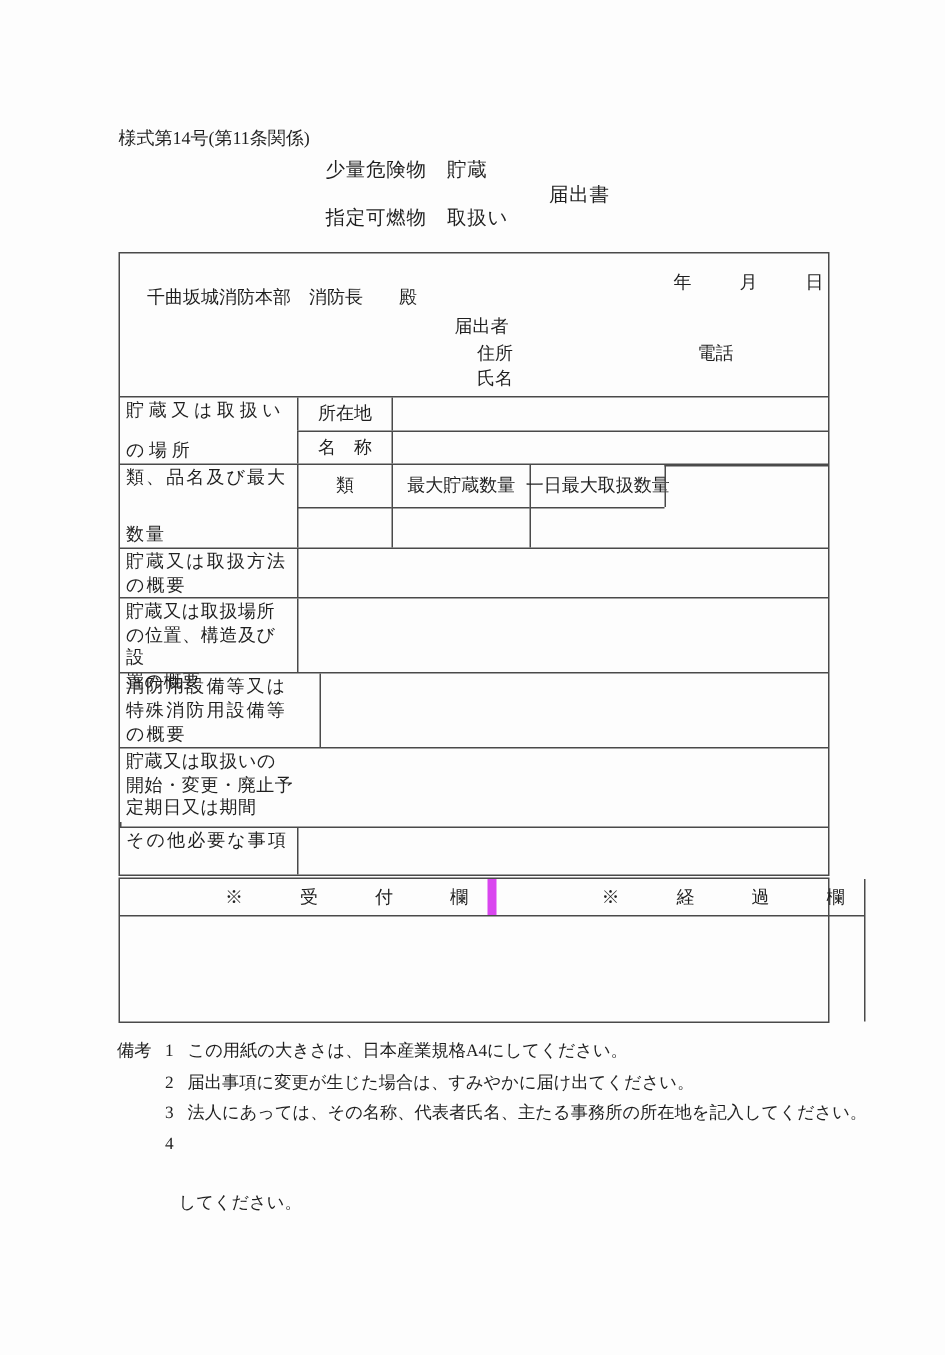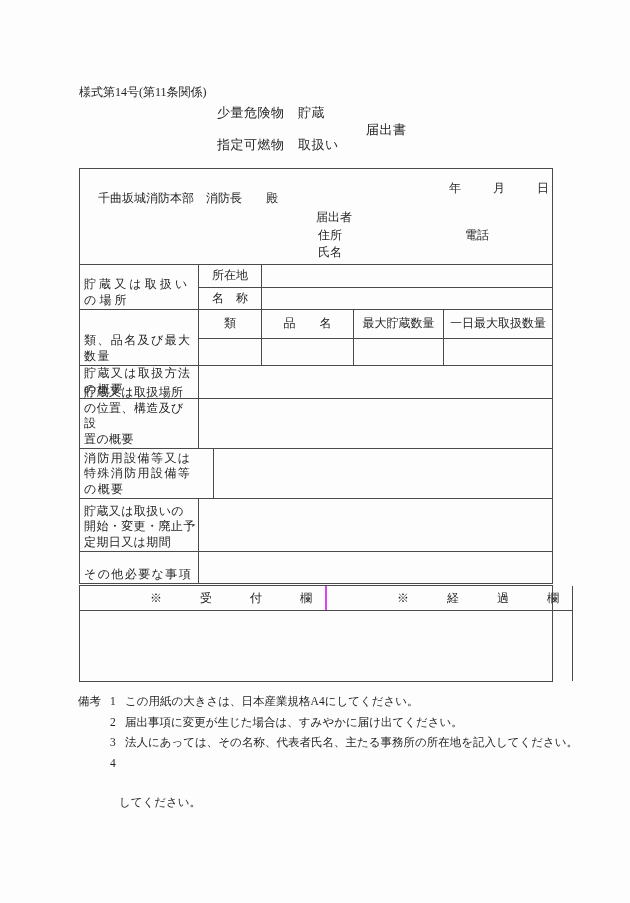--- a/index.html
+++ b/index.html
@@ -25,38 +25,38 @@
     border:1px solid #4a4a4a;
     display:flex; flex-direction:column;
     background:#fdfdfd;
   }
   .t-header { position:relative; height:95px; flex:0 0 auto; }
   .hdr-item { position:absolute; font-size:12px; white-space:pre; }
   .hdr-year  { left:369px; top:11px; }
   .hdr-month { left:413px; top:11px; }
   .hdr-day   { left:457px; top:11px; }
   .hdr-addressee { left:18px;  top:21px; }
-  .hdr-notifier  { left:236px; top:40px; }
+  .hdr-notifier  { left:223px; top:40px; }
   .hdr-address   { left:238px; top:58px; }
   .hdr-phone     { left:385px; top:58px; }
   .hdr-name      { left:238px; top:75px; }
 
   .t-row { display:flex; border-top:1px solid #4a4a4a; flex:0 0 auto; }
   .r-loc    { height:45px; }
   .r-qty    { height:56px; }
   .r-method { height:33px; }
   .r-struct { height:50px; }
   .r-equip  { height:50px;gap:15px; }
-  .r-sched  { height:53px; }
+  .r-sched  { height:53px;flex-direction:column; }
   .r-other  { height:32px; }
 
   .label-cell {
     width:118px; padding:1px 2px 1px 4px;
     font-size:12px; line-height:15.5px;
-    display:flex; flex-direction:column; justify-content:flex-end;
+    display:flex; flex-direction:column; justify-content:space-between;
   }
   .ls30 { letter-spacing:3.1px; }
   .ls14 { letter-spacing:1.4px; }
   .ls04 { letter-spacing:0.4px; }
 
   .right-area { flex:1; display:flex; flex-direction:column; }
   .sub-row { flex:1; display:flex; }
   .sub-row + .sub-row { border-top:1px solid #4a4a4a; }
   .sub-label {
     width:63px; border-left:1px solid #4a4a4a;
@@ -81,21 +81,21 @@
     border:1px solid #4a4a4a;
     display:flex; flex-direction:row;
     background:#fdfdfd;
   }
   .stamp-header { display:flex; height:25px; border-bottom:1px solid #4a4a4a; flex:0 0 auto; }
   .stamp-h-cell {
     flex:1; display:flex; align-items:center;
     padding-left:70px; letter-spacing:13px;
     font-size:12px; white-space:pre;
   }
-  .stamp-h-cell + .stamp-h-cell { border-left:2px solid #d946ef; }
+  .stamp-h-cell + .stamp-h-cell { border-left:6px solid #d946ef; }
   .stamp-body { flex:1; display:flex; }
   .stamp-b-cell { flex:1; font-size:12px; }
   .stamp-b-cell + .stamp-b-cell { border-left:1px solid #4a4a4a; }
 
   
   .notes { left:78px; top:691px; width:545px; font-size:11.5px; }
   .note-item { display:flex; line-height:20.5px; }
   .note-item.cont { margin-left:32px; }
   .notes-label { width:32px; flex:0 0 auto; }
   .note-num { width:15px; flex:0 0 auto; }
@@ -143,21 +143,20 @@
       </div>
     </div>
 
     <div class="t-row r-qty">
       <div class="label-cell ls14">
         <div>類、品名及び最大</div>
         <div>数量</div>
       </div>
       <div class="q-grid">
         <div class="q-cell">類</div>
-        <div class="q-cell">品　　名</div>
         <div class="q-cell">最大貯蔵数量</div>
         <div class="q-cell">一日最大取扱数量</div>
         <div class="q-cell r2"></div>
         <div class="q-cell r2"></div>
         <div class="q-cell r2"></div>
         <div class="q-cell r2"></div>
       </div>
     </div>
 
     <div class="t-row r-method">

